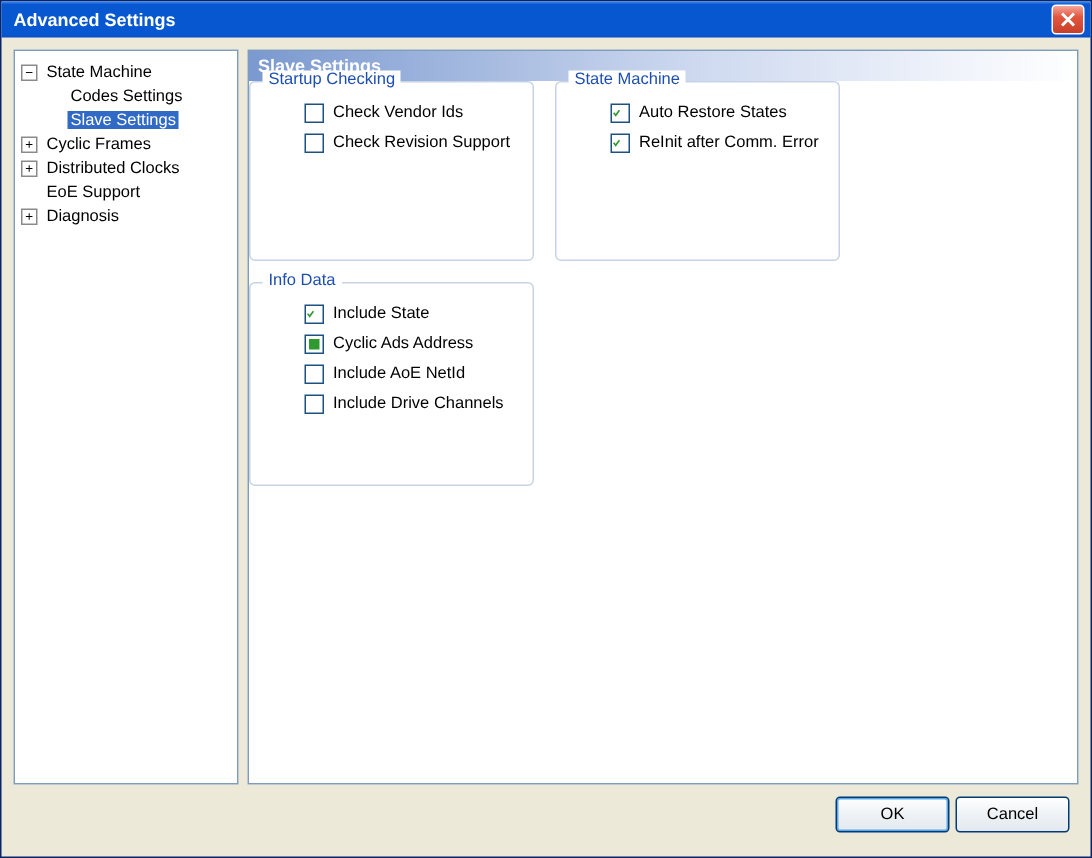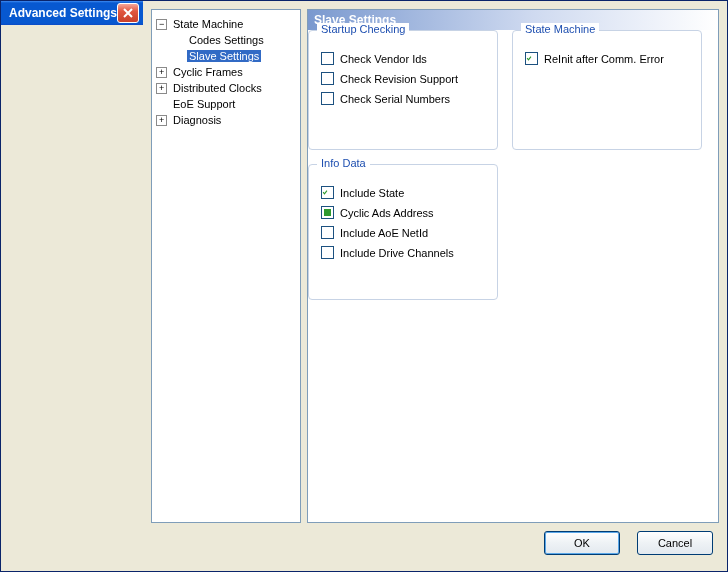--- a/index.html
+++ b/index.html
@@ -11,21 +11,21 @@
     font-size: 11px;
     background: #ece9d8;
     overflow: hidden;
   }
   .window {
     width: 728px;
     height: 572px;
     border: 1px solid #0a246a;
     box-sizing: border-box;
     display: flex;
-    flex-direction: row;
+    flex-direction: column;
     background: #ece9d8;
   }
   .titlebar {
     height: 24px;
     background: linear-gradient(to bottom, #2a6de0 0%, #0a4ac6 50%, #2a6de0 100%);
     background: linear-gradient(to bottom,#3f8cf3 0%,#0758d0 8%,#0758d0 92%,#0a4ac6 100%);
     display: flex;
     align-items: center;
     padding: 0 4px 0 8px;
     color: #fff;
@@ -143,23 +143,24 @@
     background: #fff;
     padding: 0 4px;
     color: #1e4fb0;
     font-size: 11px;
   }
   .gb-startup { width: 190px; height: 120px; }
   .gb-statemachine { width: 190px; height: 120px; }
   .gb-info { width: 190px; height: 136px; }
   .check-row {
     display: flex;
-    align-items: flex-end;
+    align-items: flex-start;
     height: 20px;
     cursor: default;
+    margin-left: 24px;
   }
   .cbox {
     width: 13px;
     height: 13px;
     border: 1px solid #1c5180;
     background: #fff;
     box-sizing: border-box;
     margin-right: 6px;
     display: flex;
     align-items: center;
@@ -175,21 +176,21 @@
   .cbox:not(.checked) svg { display:none; }
   .cbox.square-fill::after{
     content:"";
     width:7px;height:7px;background:#2f9a2f;
   }
   .clabel { color: #000; }
   .button-bar {
     padding: 8px 6px 8px 0;
     display: flex;
     justify-content: flex-end;
-    gap: 17px;
+    gap: 4px;
   }
   .btn {
     min-width: 74px;
     height: 22px;
     border: 1px solid #003c74;
     border-radius: 3px;
     background: linear-gradient(to bottom, #ffffff 0%, #eef2f5 50%, #e3e9ef 100%);
     font-family: inherit;
     font-size: 11px;
     cursor: default;
@@ -268,28 +269,32 @@
           <div class="groupbox gb-startup">
             <div class="legend">Startup Checking</div>
             <div class="check-row">
               <span class="cbox"></span>
               <span class="clabel">Check Vendor Ids</span>
             </div>
             <div class="check-row">
               <span class="cbox"></span>
               <span class="clabel">Check Revision Support</span>
             </div>
-            <div class="check-row">
-              <span class="cbox"></span>
-              <span class="clabel">Check Serial Numbers</span>
-            </div>
           </div>
 
           <div class="groupbox gb-statemachine">
             <div class="legend">State Machine</div>
+            <div class="check-row">
+              <span class="cbox checked">
+                  <svg width="11" height="11" viewBox="0 0 11 11">
+                    <path d="M2 5 L4.5 8 L9 2" stroke="#2f9a2f" stroke-width="2" fill="none"></path>
+                  </svg>
+                </span>
+              <span class="clabel">Auto Restore States</span>
+            </div>
             <div class="check-row">
               <span class="cbox checked">
                   <svg width="11" height="11" viewBox="0 0 11 11">
                     <path d="M2 5 L4.5 8 L9 2" stroke="#2f9a2f" stroke-width="2" fill="none"></path>
                   </svg>
                 </span>
               <span class="clabel">ReInit after Comm. Error</span>
             </div>
           </div>
 

